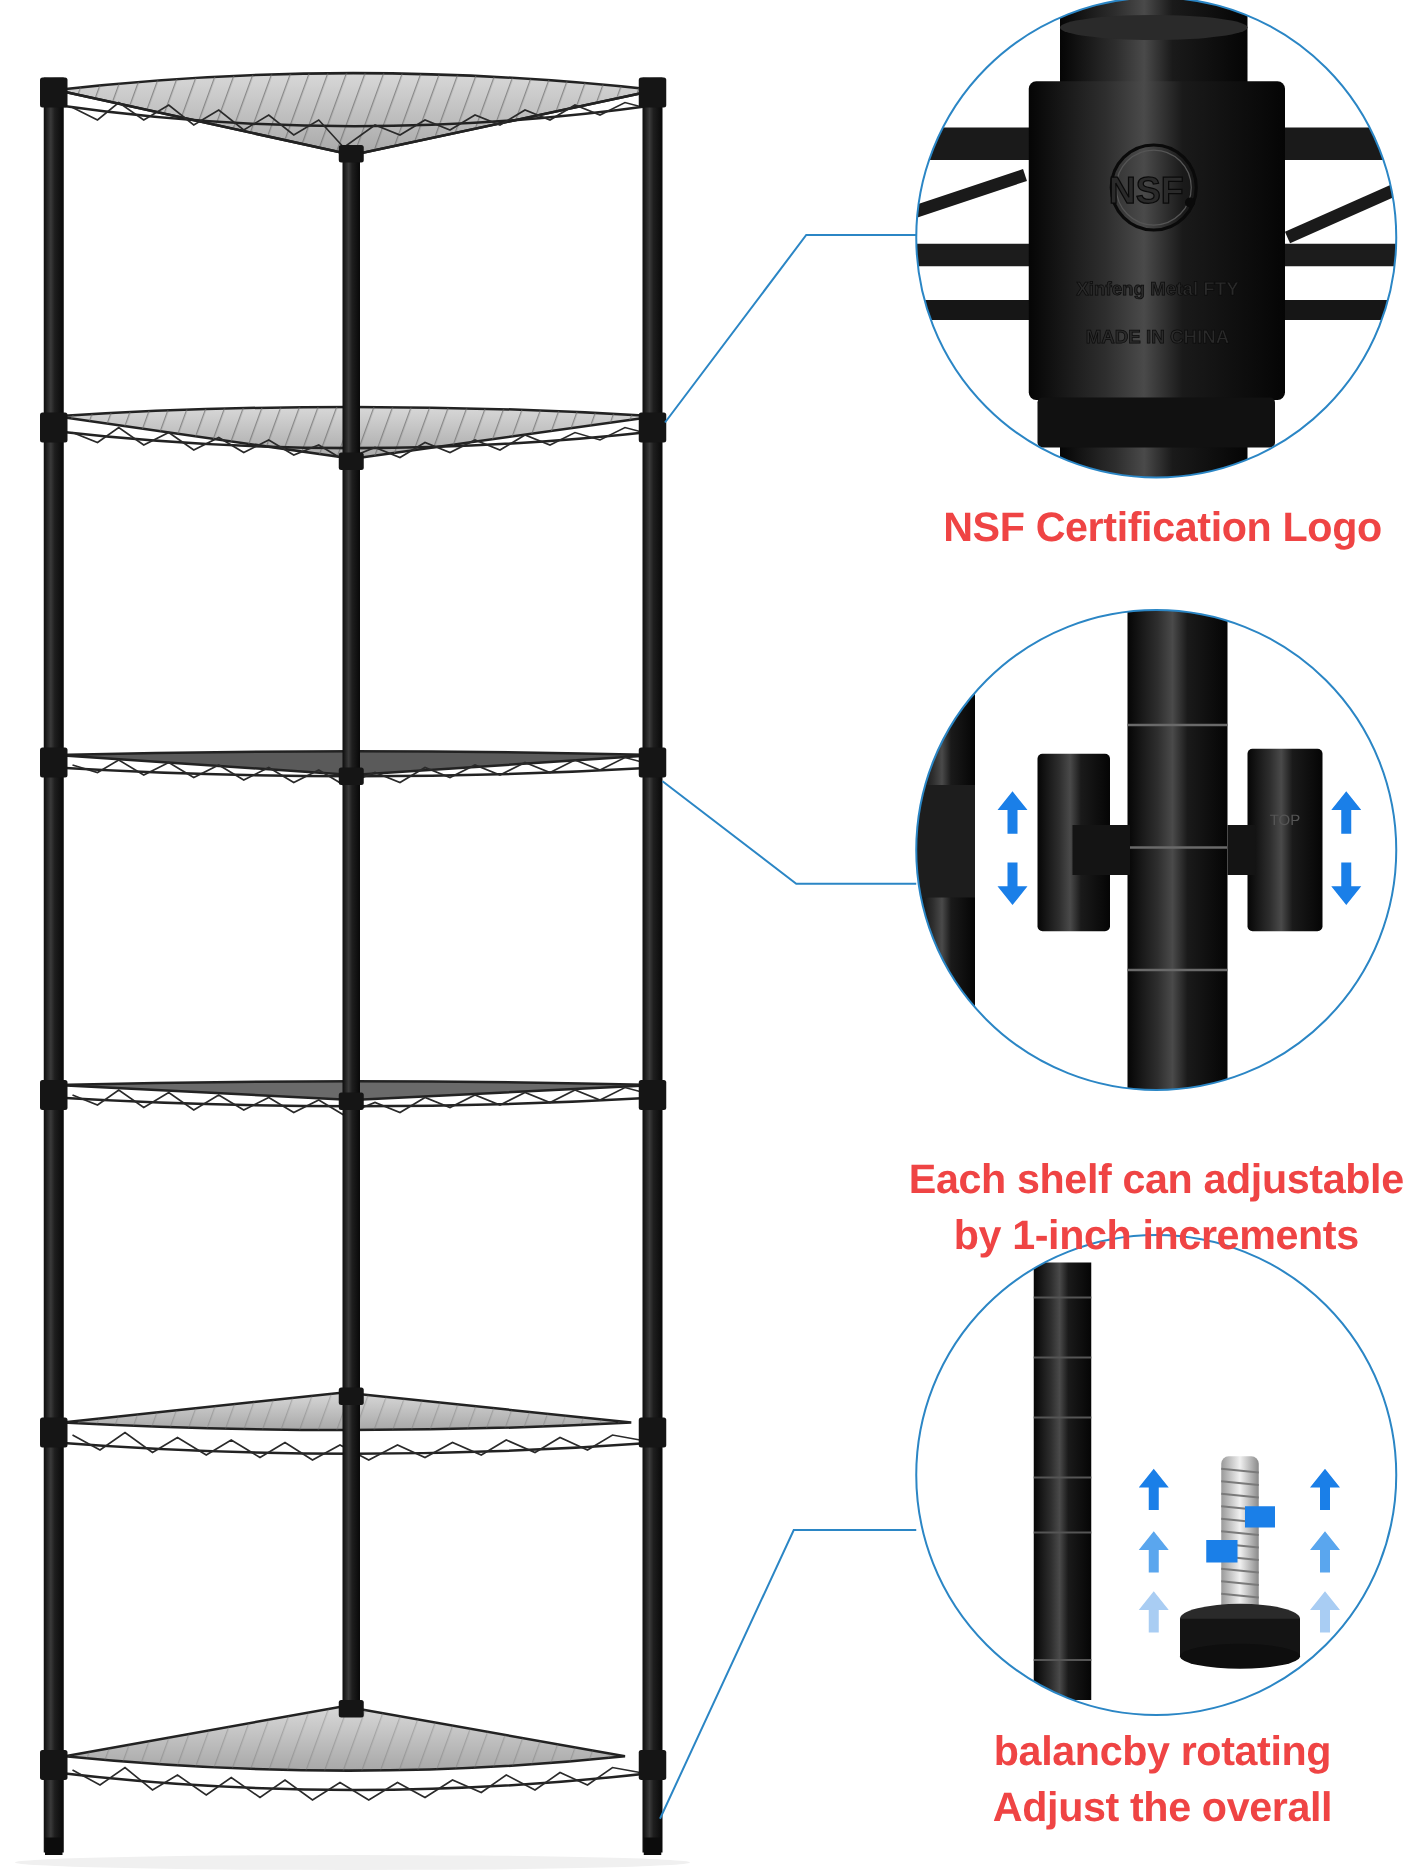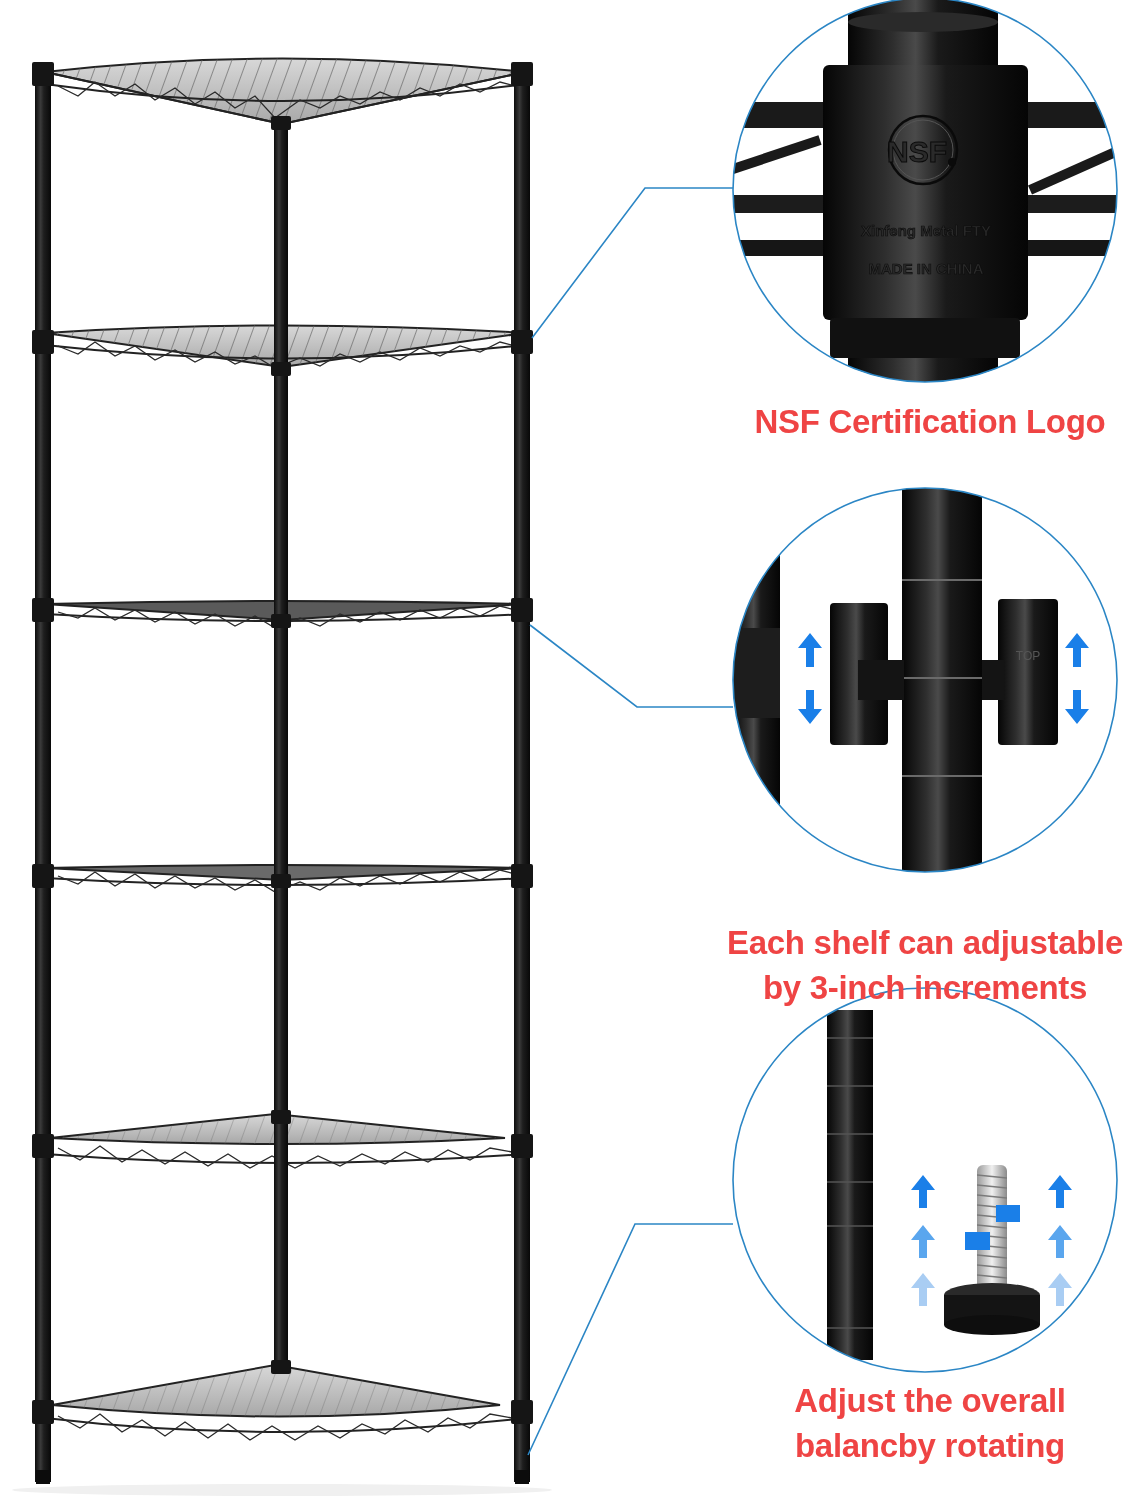--- a/index.html
+++ b/index.html
@@ -234,19 +234,19 @@
       </g>
       <circle cx="925" cy="1180" r="192" fill="none" stroke="#2b86c5" stroke-width="1.6"></circle>
     </g>
   </svg>
 
   <div class="caption cap1">
     <span>NSF Certification Logo</span>
   </div>
   <div class="caption cap2">
     <div>Each shelf can adjustable</div>
-    <div>by 3-inch increments</div>
+    <div>by 1-inch increments</div>
   </div>
   <div class="caption cap3">
+    <div>balancby rotating</div>
     <div>Adjust the overall</div>
-    <div>balancby rotating</div>
   </div>
 </div>
 
 </body></html>

